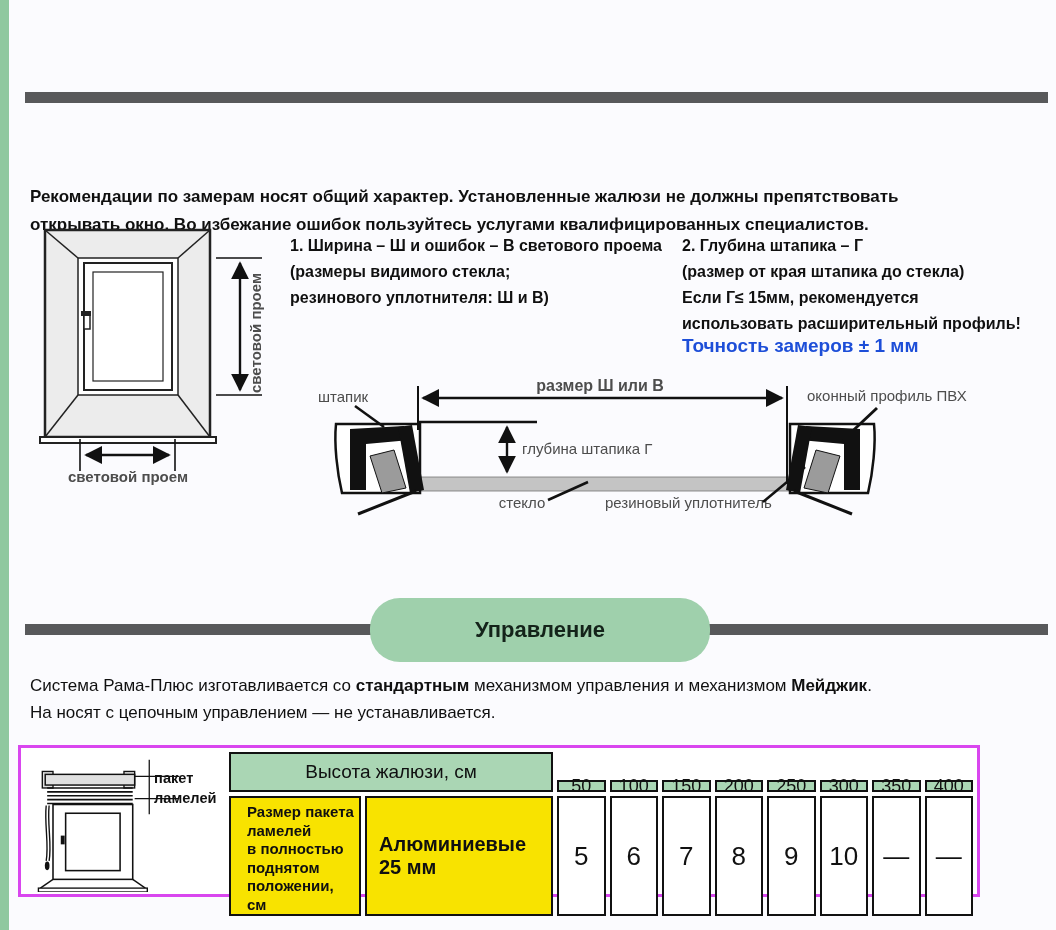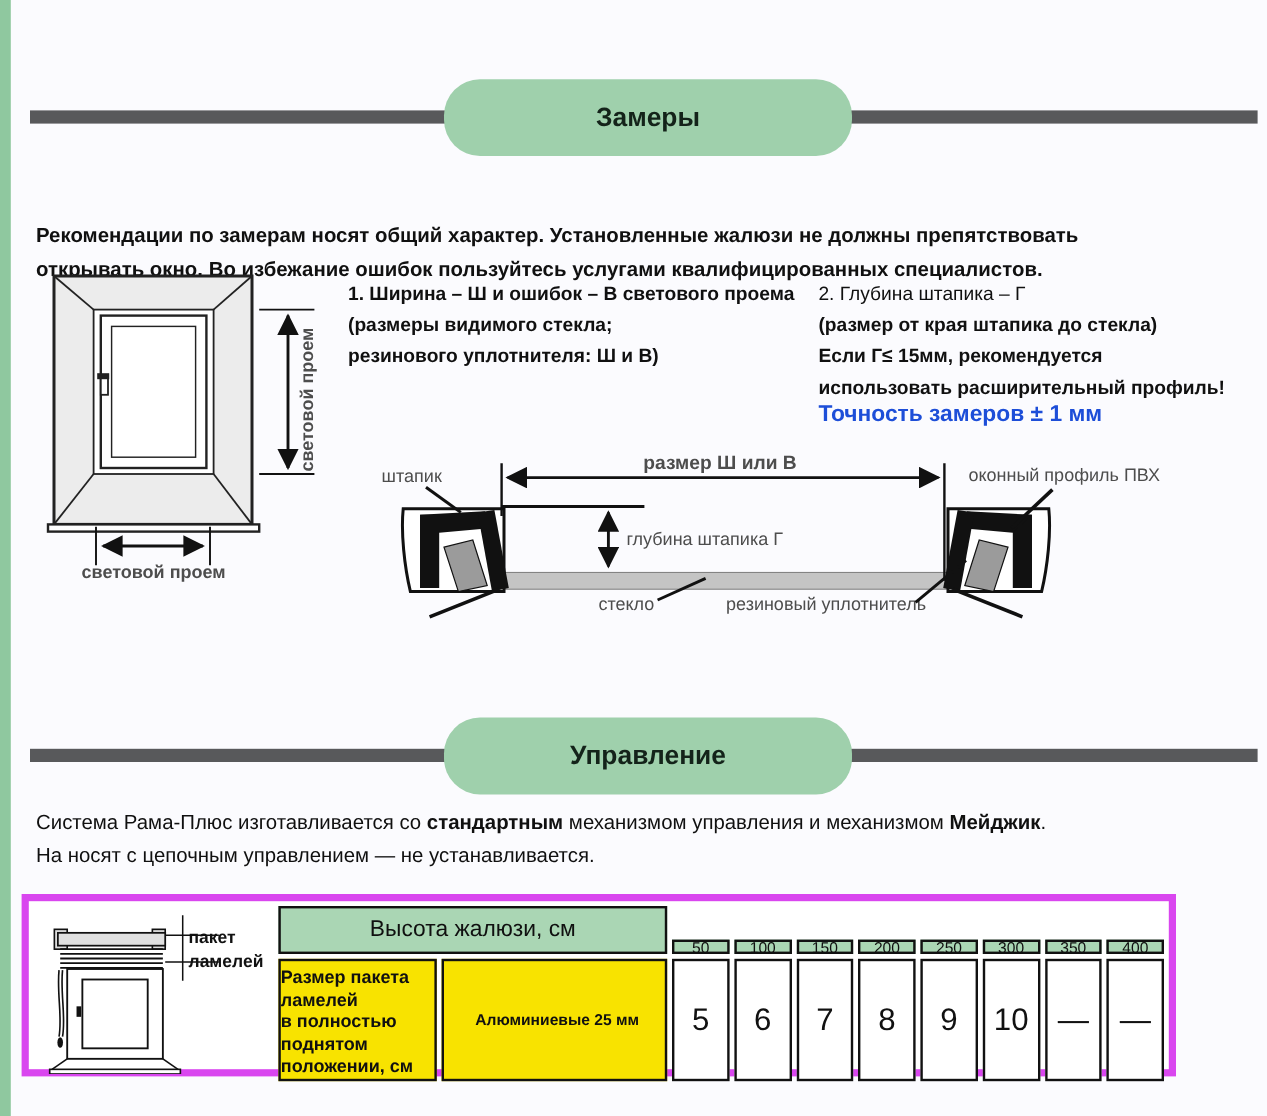--- a/index.html
+++ b/index.html
@@ -32,49 +32,46 @@
   .pt-block .rg { font-weight:600; }
   .pt-block b { font-weight:800; }
   .accuracy { position:absolute; font-size:19px; font-weight:bold; color:#1d4ed8; }
   svg text {
     font-family:"Liberation Sans","DejaVu Sans",sans-serif;
   }
   .dgray { fill:#4d4d4d; }
   
   .tbl {
     position:absolute; left:18px; top:745px; width:962px; height:152px;
-    border:6px solid #d946ef; background:#fff;
+    border:3px solid #d946ef; background:#fff;
     display:grid;
     grid-template-columns:200px 132px 188px repeat(8, 1fr);
     grid-template-rows:40px 1fr;
     gap:4px; padding:4px; box-sizing:border-box;
   }
   .cell { border:2px solid #111; box-sizing:border-box; background:#fff; }
   .c-illu { grid-row:1/3; border:none; }
   .c-green {
     background:#aad6b4; display:flex; align-items:center; justify-content:center;
     font-weight:normal; color:#101010;
   }
   .c-head { grid-column:2/4; font-size:19px; }
-  .c-num { font-size:13px;margin-top:28px; }
+  .c-num { font-size:18px;margin-top:28px; }
   .c-yellow { background:#f8e300; font-weight:bold; color:#101010; }
-  .c-rowhdr { font-size:15px; line-height:18.5px; padding:5px 2px 0 0; }
-  .c-type { font-size:13px; display:flex; align-items:center; padding-left:26px; }
+  .c-rowhdr { font-size:15px; line-height:18.5px; padding:5px 2px 0 16px; }
+  .c-type { font-size:20px; display:flex; align-items:center; padding-left:12px; }
   .c-val { display:flex; align-items:center; justify-content:center; font-size:26px; }
 </style>
 </head>
 <body>
 
 <div id="page">
   <div class="accent-stripe"></div>
 
   <div class="sec-bar" style="top:92px;"></div>
-  <div class="sec-badge" style="top:66px;">
-    <span>Замеры</span>
-  </div>
 
   <div class="para bold" style="top:146px;margin-top:37px;">
     <div>Рекомендации по замерам носят общий характер. Установленные жалюзи не должны препятствовать</div>
     <div>открывать окно. Во избежание ошибок пользуйтесь услугами квалифицированных специалистов.</div>
   </div>
 
   <svg style="position:absolute; left:38px; top:225px;" width="230" height="265" viewBox="0 0 230 265">
     <defs>
       <marker id="arr" viewBox="0 0 10 10" refX="9" refY="5" markerWidth="7.5" markerHeight="7.5" orient="auto-start-reverse">
         <path d="M0,0 L10,5 L0,10 Z" fill="#111"></path>
@@ -108,21 +105,21 @@
 
   <div class="pt-block" style="left:290px; top:233px; width:385px;">
     <div>
       <b>1.</b><span class="rg"> Ширина – </span><b>Ш</b><span class="rg"> и ошибок – </span><b>В</b><span class="rg"> светового проема</span>
     </div>
     <div>(размеры видимого стекла;</div>
     <div>резинового уплотнителя: Ш и В)</div>
   </div>
 
   <div class="pt-block" style="left:682px; top:233px; width:360px;">
-    <div style="font-weight:400;">2. Глубина штапика – Г</div>
+    <div style="font-weight:700;">2. Глубина штапика – Г</div>
     <div>(размер от края штапика до стекла)</div>
     <div>Если Г≤ 15мм,  рекомендуется</div>
     <div>использовать расширительный профиль!</div>
   </div>
   <div class="accuracy" style="left:682px; top:335px;">Точность замеров ± 1 мм</div>
 
   <svg style="position:absolute; left:300px; top:372px;" width="745" height="153" viewBox="0 0 745 153">
 
     <rect x="58" y="105" width="492" height="14" fill="#c4c4c4" stroke="#777" stroke-width="0.8"></rect>
 

